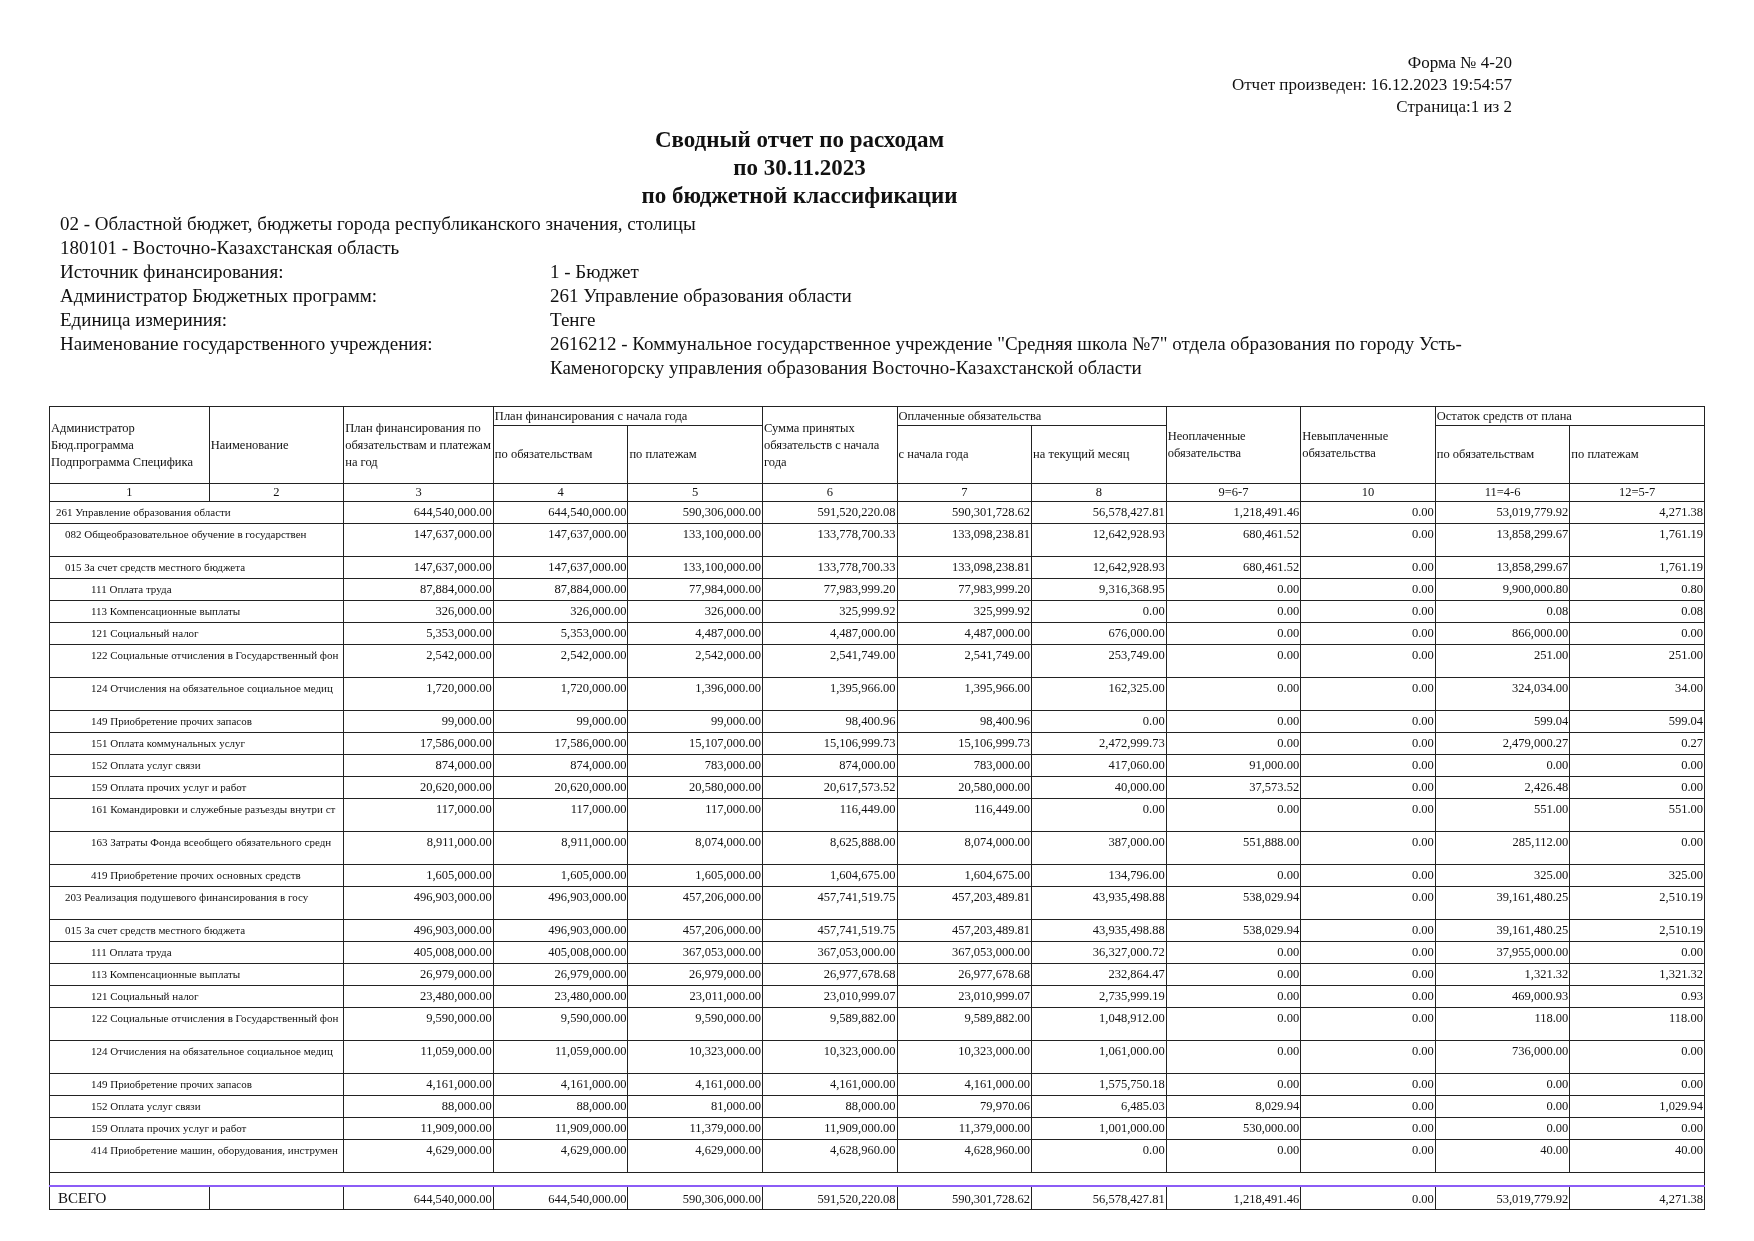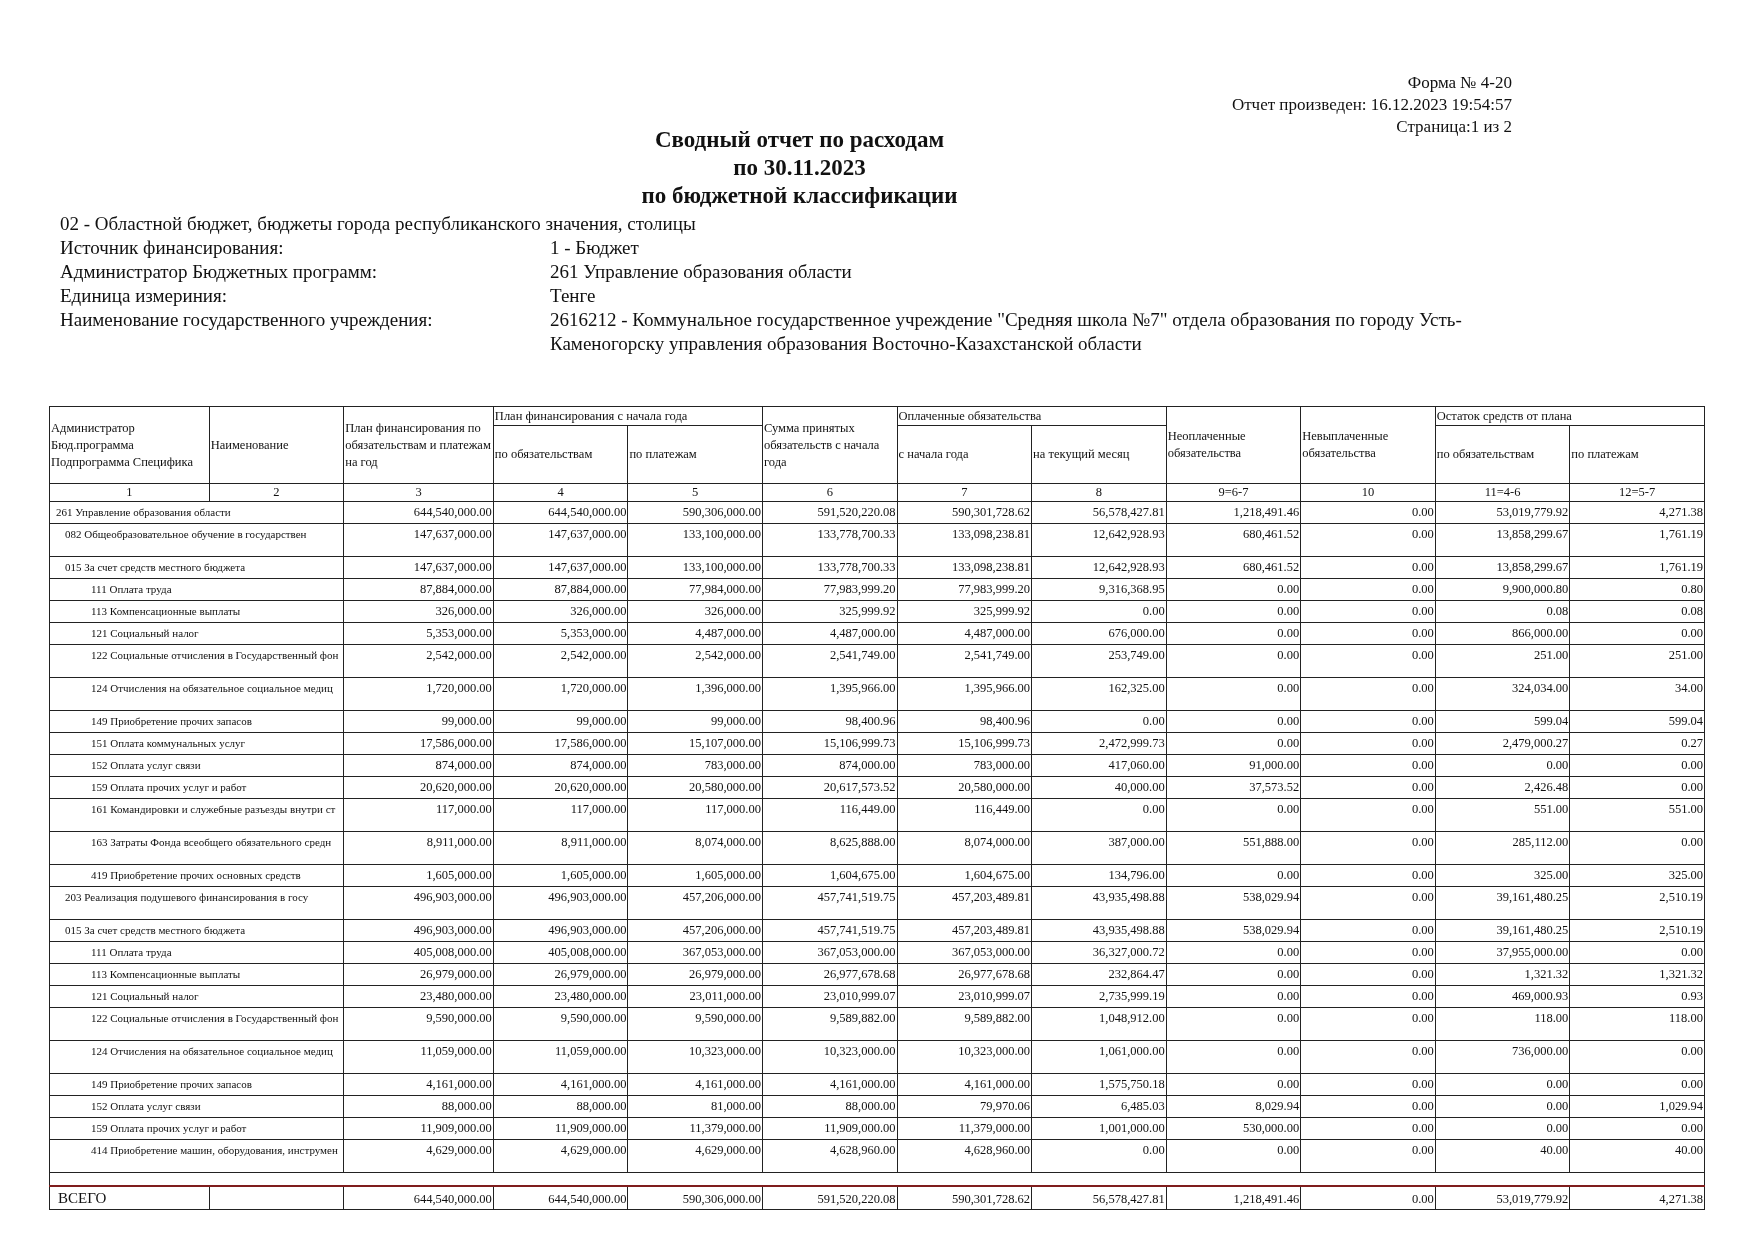--- a/index.html
+++ b/index.html
@@ -1,35 +1,35 @@
 <!DOCTYPE html>
 <html><head>
 <meta charset="utf-8">
 <style>
   html, body { margin:0; padding:0; background:#ffffff; }
   body { width:1754px; height:1241px; position:relative; font-family:"Liberation Serif", "DejaVu Serif", serif; color:#111; overflow:hidden; }
-  .meta { position:absolute; right:242px; top:72px; text-align:right; font-size:17px; line-height:22px; }
+  .meta { position:absolute; right:242px; top:52px; text-align:right; font-size:17px; line-height:22px; }
   .title { position:absolute; left:0; width:1599px; top:126px; text-align:center; font-weight:bold; font-size:23px; line-height:28px; }
   .info { position:absolute; left:60px; top:212px; width:1560px; font-size:19px; line-height:24px; }
   .info .row { display:flex; }
   .info .lbl { width:490px; flex:none; }
   .info .val { flex:1; width:1000px; }
   table.rep { position:absolute; left:49px; top:406px; width:1656px; border-collapse:collapse; font-size:11.5px; table-layout:fixed; }
   table.rep td, table.rep th { border:1px solid #222; padding:0 1px; vertical-align:top; }
   table.rep th { font-weight:normal; text-align:left; vertical-align:middle; font-size:12.5px; line-height:17px; }
   table.rep td.n { text-align:right; font-size:12.5px; white-space:nowrap; line-height:16px; padding-top:2px; }
   table.rep td.name { text-align:left; line-height:16px; padding-top:2px; font-size:11px; }
   table.rep tr.idx td { text-align:center; font-size:12.5px; height:17px; vertical-align:middle; }
   .l1 { padding-left:6px !important; }
   .l2 { text-indent:14px; }
   .l3 { text-indent:40px; }
   tr.r1 td { height:19px; }
   tr.r2 td { height:30px; }
   tr.spacer td { height:12px; border-left:1px solid #222; border-right:1px solid #222; }
-  tr.total td { height:20px; vertical-align:middle; border-top:2px solid #7f1d1d; }
+  tr.total td { height:20px; vertical-align:middle; border-top:2px solid #8b5cf6; }
   tr.total td.lbl { font-size:15px; padding-left:8px; }
 </style>
 </head>
 <body>
 
 <div class="meta">
   <div>Форма № 4-20</div>
   <div>Отчет произведен: 16.12.2023 19:54:57</div>
   <div>Страница:1 из 2</div>
 </div>
@@ -38,20 +38,21 @@
   <div>Сводный отчет по расходам</div>
   <div>по 30.11.2023</div>
   <div>по бюджетной классификации</div>
 </div>
 
 <div class="info">
   <div class="row">
     <div class="val">02 - Областной бюджет, бюджеты города республиканского значения, столицы</div>
   </div>
   <div class="row">
+    <div class="val">180101 - Восточно-Казахстанская область</div>
   </div>
   <div class="row">
     <div class="lbl">Источник финансирования:</div>
     <div class="val">1 - Бюджет</div>
   </div>
   <div class="row">
     <div class="lbl">Администратор Бюджетных программ:</div>
     <div class="val">261 Управление образования области</div>
   </div>
   <div class="row">

